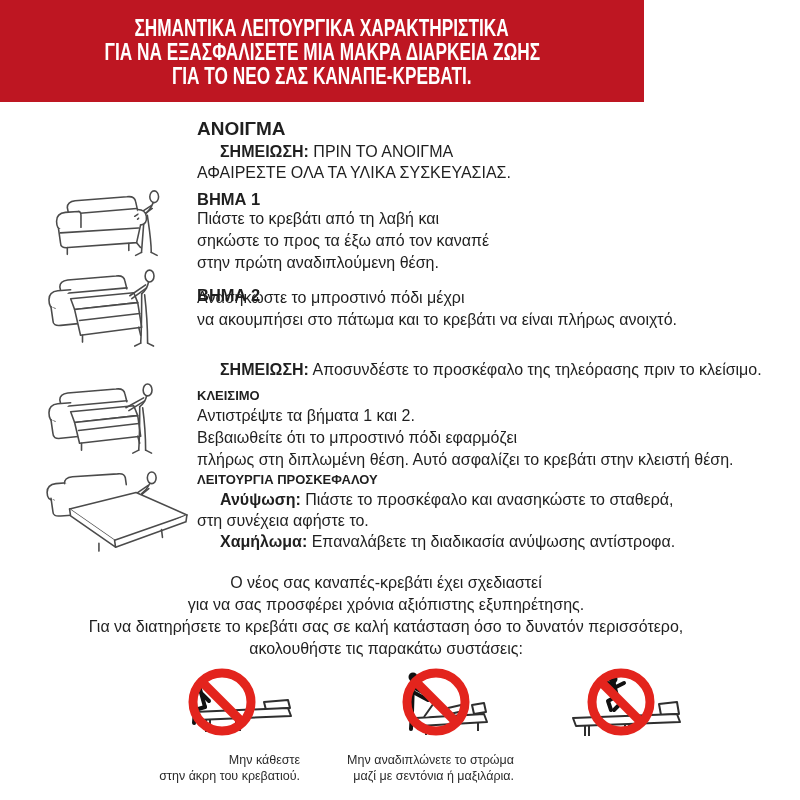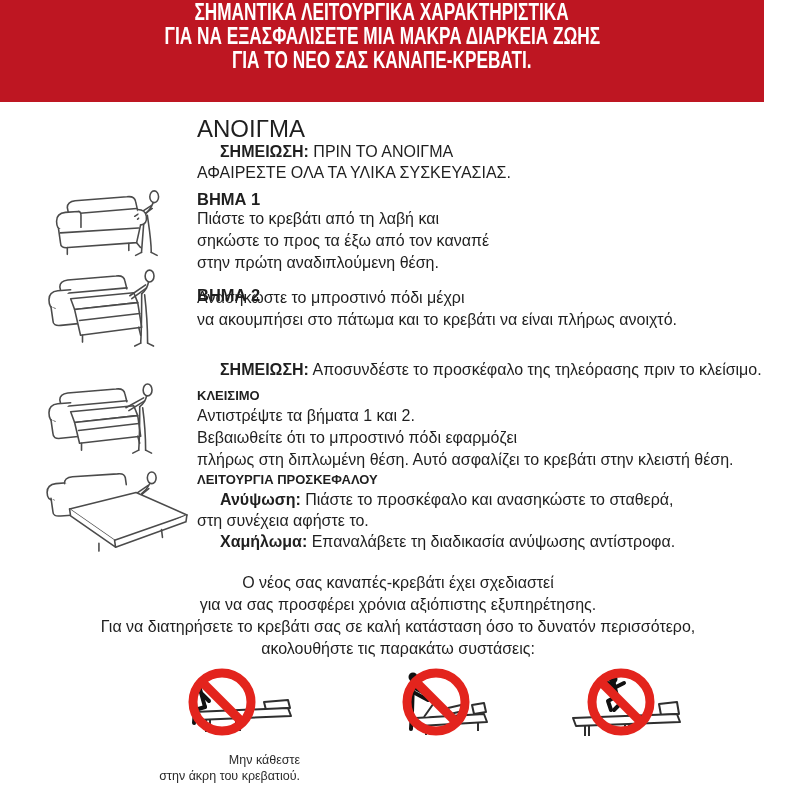--- a/index.html
+++ b/index.html
@@ -3,45 +3,45 @@
 <meta charset="utf-8">
 <style>
   html,body{margin:0;padding:0;}
   .page{
     position:relative; width:800px; height:800px; background:#ffffff;
     font-family:"Liberation Sans","DejaVu Sans",sans-serif; color:#1f1f1f;
     overflow:hidden;
   }
   
   .banner{
-    position:absolute; left:0; top:0; width:764px; height:102px;
+    position:absolute; left:0; top:0; width:644px; height:102px;
     background:#BE1622; color:#ffffff; text-align:center;
-    box-sizing:border-box;
+    padding-top:16px; box-sizing:border-box;
   }
   .banner .hline{
     display:block; line-height:24px; font-size:23px; font-weight:700;
     white-space:nowrap;
   }
   .banner .hline>span{ display:inline-block; transform:scaleX(.75); transform-origin:50% 50%; }
   
   .tb{ position:absolute; left:197px; white-space:nowrap; }
-  .h1{ font-size:24px; font-weight:400; line-height:24px; }
+  .h1{ font-size:19px; font-weight:700; line-height:24px; }
   .h2{ font-size:13px; font-weight:700; line-height:21px; }
   .h3{ font-size:16.5px; font-weight:700; line-height:21px; }
   .body16 div{ font-size:16px; line-height:22px; }
   .note div{ font-size:16px; line-height:21px; }
   .hr21 div{ font-size:16px; line-height:21px; }
   b{ font-weight:700;margin-left:23px; }
   
   .fig{ position:absolute; }
   .fig svg{ display:block; }
   .art{ stroke:#4b4b4b; stroke-width:1.6; fill:#ffffff; stroke-linejoin:round; stroke-linecap:round; }
   .artn{ stroke:#4b4b4b; stroke-width:1.6; fill:none; stroke-linejoin:round; stroke-linecap:round; }
   
-  .outro{ position:absolute; left:0; top:572px; width:772px; text-align:center;padding-left:12px; }
+  .outro{ position:absolute; left:0; top:572px; width:772px; text-align:center; }
   .outro div{ font-size:16px; line-height:22px; }
   
   .warnings{ position:absolute; left:0; top:662px; width:800px; height:138px; }
   .wcol{ position:absolute; top:0; text-align:right; }
   .wcol-0{ left:96px;  width:204px; }
   .wcol-1{ left:290px; width:224px; }
   .wcol-2{ left:495px; width:204px; }
   .wicon{ display:inline-block; }
   .wcap{ margin-top:6px; font-size:12.5px; line-height:16px; color:#2a2a2a; }
   .bedart{ stroke:#2e2e2e; stroke-width:2; fill:#ffffff; stroke-linejoin:round; }
@@ -232,20 +232,24 @@
           <g class="figman">
             <path d="M35,20 L34,50"></path>
             <path d="M34,50 L33,67"></path>
             <path d="M35,25 L50,33"></path>
             <path d="M35,30 L50,38"></path>
           </g>
           <circle class="ring" cx="58" cy="40" r="29" stroke-width="9"></circle>
           <line x1="37.5" y1="19.5" x2="78.5" y2="60.5" stroke="#E3241D" stroke-width="9"></line>
         </svg>
       </span>
+      <div class="wcap">
+        <div>Μην αναδιπλώνετε το στρώμα</div>
+        <div>μαζί με σεντόνια ή μαξιλάρια.</div>
+      </div>
     </div>
 
     <div class="wcol wcol-2">
       <span class="wicon">
         <svg width="136" height="80" viewBox="0 0 136 80">
           <g class="bedart">
             <path d="M96,42 L114,40 L116,52 L98,53 Z"></path>
             <path d="M10,56 L114,52 L117,60 L13,64 Z"></path>
             <path d="M22,64 L22,74 M26,64 L26,74 M62,62 L62,72 M66,62 L66,72"></path>
           </g>

